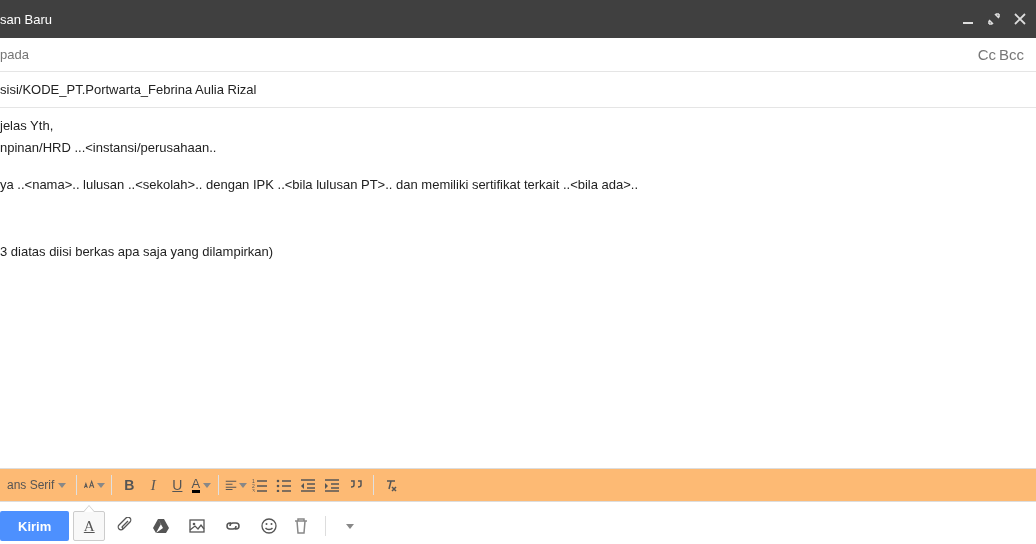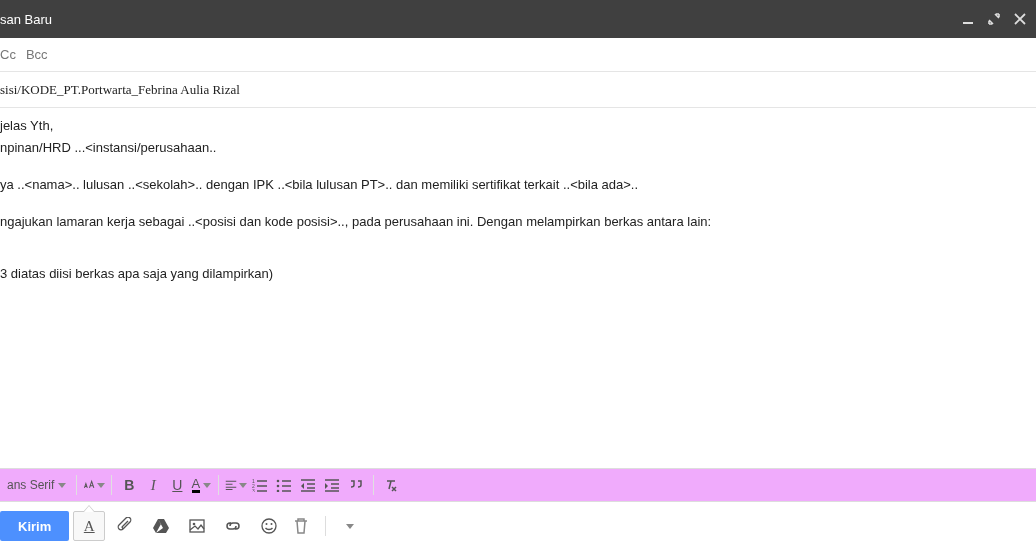--- a/index.html
+++ b/index.html
@@ -4,28 +4,28 @@
 <style>
   * { box-sizing: border-box; margin: 0; padding: 0; }
   body { font-family: Arial, sans-serif; font-size: 13px; color: #222; width: 1036px; height: 544px; overflow: hidden; background: #fff; }
   .titlebar { background: #404040; color: #fff; height: 38px; display: flex; align-items: center; justify-content: space-between; padding: 0 10px 0 0; }
   .titlebar-left { font-size: 13px; padding-left: 0; }
   .titlebar-right { display: flex; gap: 14px; align-items: center; }
   .titlebar-right svg { display: block; }
   .tb-btn { cursor: pointer; color: #ddd; }
   .row-to { height: 34px; border-bottom: 1px solid #e5e5e5; display: flex; align-items: center; padding: 0 12px 0 0; }
   .row-to input { flex: 1; border: none; outline: none; font-size: 13px; color: #999; padding: 0; }
-  .ccbcc { display: flex; gap: 10px; color: #777; font-size: 13px; }
+  .ccbcc { display: flex; gap: 3px; color: #777; font-size: 15px; }
   .ccbcc span { cursor: pointer; }
   .row-subject { height: 36px; border-bottom: 1px solid #e5e5e5; display: flex; align-items: center; }
-  .row-subject input { flex:1; border:none; outline:none; font-size:13px; color:#222;font-family:Liberation Serif, serif; }
+  .row-subject input { flex:1; border:none; outline:none; font-size:13px; color:#222; }
   .body-area { padding: 8px 0 0 0; font-size: 13px; line-height: 19px; height: 360px; overflow: hidden; }
   .body-area p { margin-bottom: 3px; }
   .body-area .gap { height: 15px; }
-  .format-bar { border-top: 1px solid #ddd; border-bottom: 1px solid #ddd; height: 34px; display:flex; align-items:center; gap:2px; padding-left: 3px; background:#f0abfc; }
+  .format-bar { border-top: 1px solid #ddd; border-bottom: 1px solid #ddd; height: 34px; display:flex; align-items:center; gap:2px; padding-left: 3px; background:#fdba74; }
   .fb-font { color:#555; font-size:12px; padding:0 4px; display:flex; align-items:center; gap:4px; height:100%; }
   .fb-sep { width:1px; height:20px; background:#e0e0e0; margin:0 4px; }
   .fb-btn { width:22px; height:22px; display:flex; align-items:center; justify-content:center; color:#555; cursor:pointer; border-radius:2px; }
   .fb-btn svg { display:block; }
   .fb-size { display:flex; align-items:center; gap:1px; }
   .bottom-bar { height: 48px; display:flex; align-items:center; justify-content:flex-start; padding: 0 8px 0 0; }
   .bottom-left { display:flex; align-items:center; gap:4px; }
   .send-btn { background:#4d90fe; color:#fff; font-weight:bold; font-size:13px; border:none; padding: 8px 18px; height:30px; border-radius:2px; cursor:pointer; }
   .tool-btn { width:32px; height:30px; display:flex; align-items:center; justify-content:center; color:#555; cursor:pointer; border-radius:2px; position:relative; }
   .tool-btn.selected { border:1px solid #ccc; background:#f8f8f8; }
@@ -55,37 +55,37 @@
     </span>
     <span class="tb-btn">
       <svg width="12" height="12" viewBox="0 0 12 12">
           <path d="M1 1 L11 11 M11 1 L1 11" stroke="currentColor" stroke-width="1.8"></path>
         </svg>
     </span>
   </div>
 </div>
 
 <div class="row-to">
+  <input type="text" placeholder="pada" style="">
   <div class="ccbcc">
     <span>Cc</span>
     <span>Bcc</span>
   </div>
 </div>
 
 <div class="row-subject">
   <input type="text" value="sisi/KODE_PT.Portwarta_Febrina Aulia Rizal" style="">
 </div>
 
 <div class="body-area">
   <p>jelas Yth,</p>
   <p>npinan/HRD ...&lt;instansi/perusahaan..</p>
   <div class="gap"></div>
   <p>ya ..&lt;nama&gt;.. lulusan ..&lt;sekolah&gt;.. dengan IPK ..&lt;bila lulusan PT&gt;.. dan memiliki sertifikat terkait ..&lt;bila ada&gt;..</p>
   <div class="gap"></div>
-  <p>ngajukan lamaran kerja sebagai ..&lt;posisi dan kode posisi&gt;.., pada perusahaan ini. Dengan melampirkan berkas antara lain:</p>
   <div class="gap"></div>
   <div class="gap"></div>
   <p>3 diatas diisi berkas apa saja yang dilampirkan)</p>
   <div class="gap"></div>
   <div class="gap"></div>
   <div class="gap"></div>
 </div>
 
 <div class="format-bar">
   <div class="fb-font">

